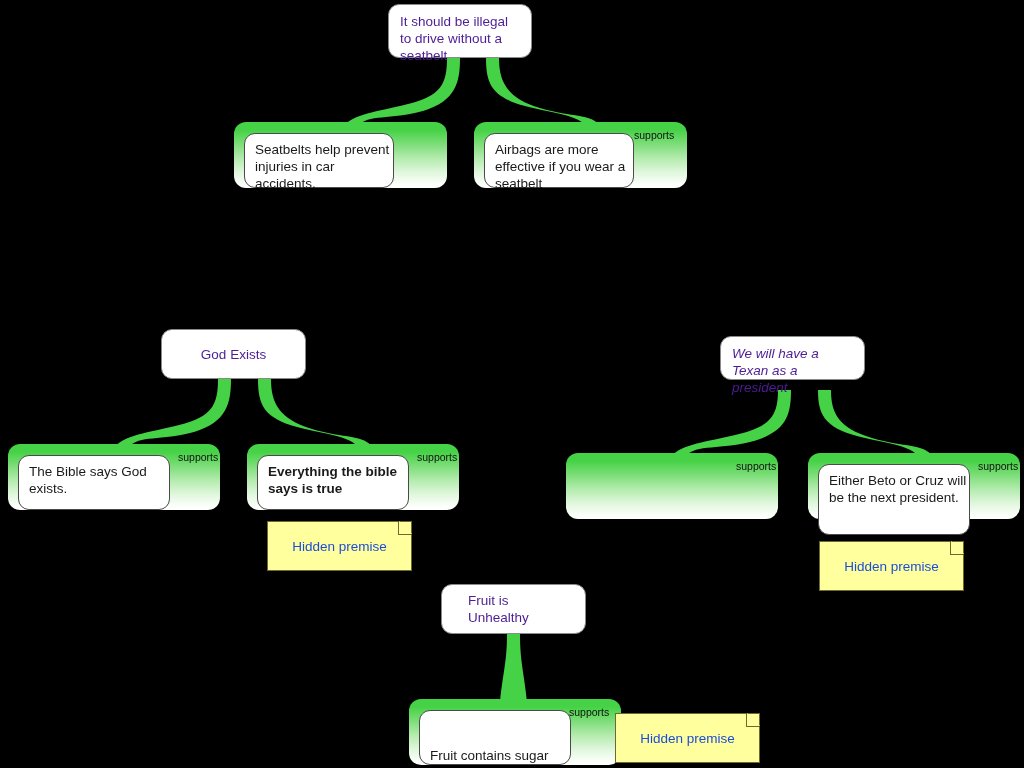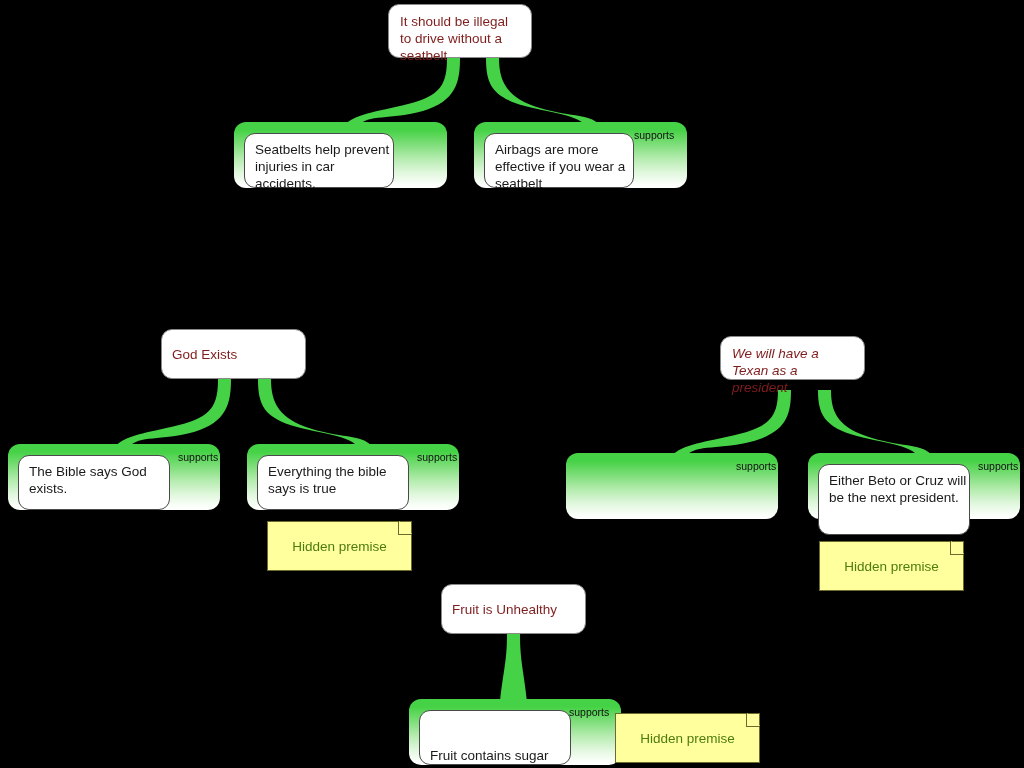--- a/index.html
+++ b/index.html
@@ -23,30 +23,30 @@
     height: 768px;
     pointer-events: none;
   }
   
   .claim {
     position: absolute;
     background: #ffffff;
     border: 1px solid #8a8a8a;
     border-radius: 11px;
     box-sizing: border-box;
-    color: #7f1d1d;
+    color: #4c1d95;
     font-size: 13.5px;
     line-height: 17px;
     padding: 8px 10px 8px 11px;
   }
   .claim.center {
     display: flex;
     align-items: center;
-    justify-content: flex-start;
-    padding: 0 10px;
+    justify-content: center;
+    padding: 0 26px;
   }
   
   .reason {
     position: absolute;
     box-sizing: border-box;
     border-radius: 12px;
     background: linear-gradient(to bottom,
                 #46d246 0%,
                 #46d246 12%,
                 #7ede7a 34%,
@@ -80,21 +80,21 @@
     line-height: 12px;
     color: #111111;
     white-space: nowrap;
   }
   
   .note {
     position: absolute;
     box-sizing: border-box;
     background: #ffff9e;
     border: 1px solid #6b6b2e;
-    color: #4d7c0f;
+    color: #1d4ed8;
     font-size: 13.5px;
     display: flex;
     align-items: center;
     justify-content: center;
   }
   .note .fold {
     position: absolute;
     right: -1px;
     top: -1px;
     width: 13px;
@@ -168,21 +168,21 @@
   </div>
 
   <div class="reason" style="left:8px; top:444px; width:212px; height:66px;">
     <div class="inner" style="width:152px; height:55px;">
       <span>The Bible says God exists.</span>
     </div>
     <span class="support-label" style="left:170px;">supports</span>
   </div>
 
   <div class="reason" style="left:247px; top:444px; width:212px; height:66px;">
-    <div class="inner" style="width:152px; height:55px;">
+    <div class="inner" style="width:152px; height:55px;font-weight:bold;">
       <span>Everything the bible says is true</span>
     </div>
     <span class="support-label" style="left:170px;">supports</span>
   </div>
 
   <div class="note" style="left:267px; top:521px; width:145px; height:50px;">
     <span>Hidden premise</span>
     <span class="fold"></span>
     <span class="fold-tri"></span>
   </div>

